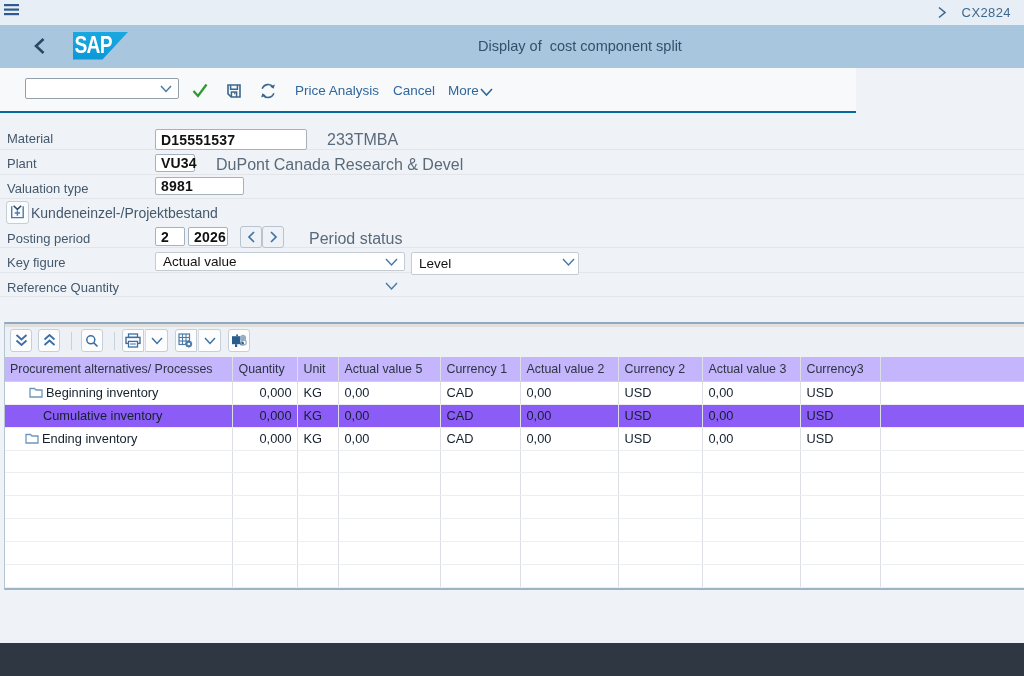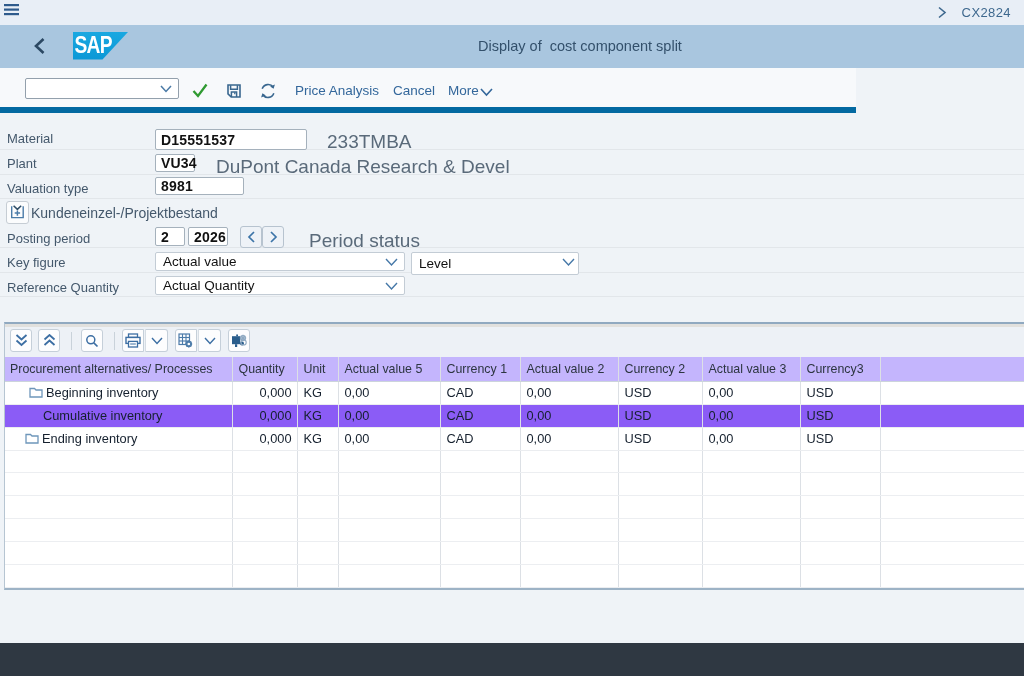--- a/index.html
+++ b/index.html
@@ -7,28 +7,28 @@
        font-family:"Liberation Sans",sans-serif;background:#eff3f7;}
   .abs{position:absolute;}
   
   #topbar{left:0;top:0;width:1024px;height:25px;background:#e8eef6;}
   #topbar .cx{right:13px;top:5px;font-size:13px;color:#3e688e;letter-spacing:.4px;}
   
   #titlebar{left:0;top:25px;width:1024px;height:43px;background:#a9c6df;}
   #title{left:478px;top:13px;font-size:14.5px;color:#33506b;}
   
   #toolbar{left:0;top:68px;width:856px;height:45px;background:#f7f9fb;
-           border-bottom:6px solid #0369a1;box-sizing:border-box;}
+           border-bottom:2px solid #0369a1;box-sizing:border-box;}
   .combo{left:25px;top:10px;width:154px;height:21px;background:#fff;
          border:1px solid #93a0ac;border-radius:2px;box-sizing:border-box;}
   .tblink{font-size:13.5px;color:#33679b;top:15px;}
   
   .frow-line{left:0;width:1024px;height:1px;background:#e2e6ea;}
   .flabel{font-size:13px;color:#44586c;left:7px;}
-  .ftext{font-size:19px;color:#5a6a7a;}
+  .ftext{font-size:16px;color:#5a6a7a;}
   .finput{background:#fff;border:1px solid #a5b1bc;border-radius:2px;
           box-sizing:border-box;font-size:14px;font-weight:bold;color:#111;
           padding:0 0 0 5px;display:flex;align-items:center;letter-spacing:.2px;}
   .fsel{background:#fff;border:1px solid #c3ccd5;border-radius:2px;
         box-sizing:border-box;font-size:13.5px;color:#111;
         padding:0 0 0 7px;display:flex;align-items:center;}
   .navbtn{width:22px;height:22px;background:#eef2f7;border:1px solid #b7c3cf;
           border-radius:3px;box-sizing:border-box;display:flex;
           align-items:center;justify-content:center;}
   
@@ -164,21 +164,20 @@
   <div class="abs fsel" style="left:155px;top:139px;width:250px;height:19px">Actual value</div>
   <svg class="abs" style="left:385px;top:145px" width="13" height="9" viewBox="0 0 13 9">
     <path d="M1 1 L6.5 7 L12 1" fill="none" stroke="#4678a8" stroke-width="1.4"></path>
     </svg>
   <div class="abs fsel" style="left:411px;top:139px;width:168px;height:23px">Level</div>
   <svg class="abs" style="left:562px;top:145px" width="13" height="9" viewBox="0 0 13 9">
     <path d="M1 1 L6.5 7 L12 1" fill="none" stroke="#4678a8" stroke-width="1.4"></path>
     </svg>
 
   <div class="abs flabel" style="top:167px">Reference Quantity</div>
-  <div class="abs fsel" style="left:155px;top:163px;width:250px;height:19px">Actual Quantity</div>
   <svg class="abs" style="left:385px;top:169px" width="13" height="9" viewBox="0 0 13 9">
     <path d="M1 1 L6.5 7 L12 1" fill="none" stroke="#4678a8" stroke-width="1.4"></path>
     </svg>
 </div>
 
 <div id="twrap" class="abs">
   <div class="abs" style="left:0;top:0;width:1020px;height:3px;background:#e1e0dd"></div>
   <div id="tbar" class="abs" style="top:3px;height:30px">
     <div class="abs tbtn" style="left:5px">
       <svg width="13" height="13" viewBox="0 0 13 13">

